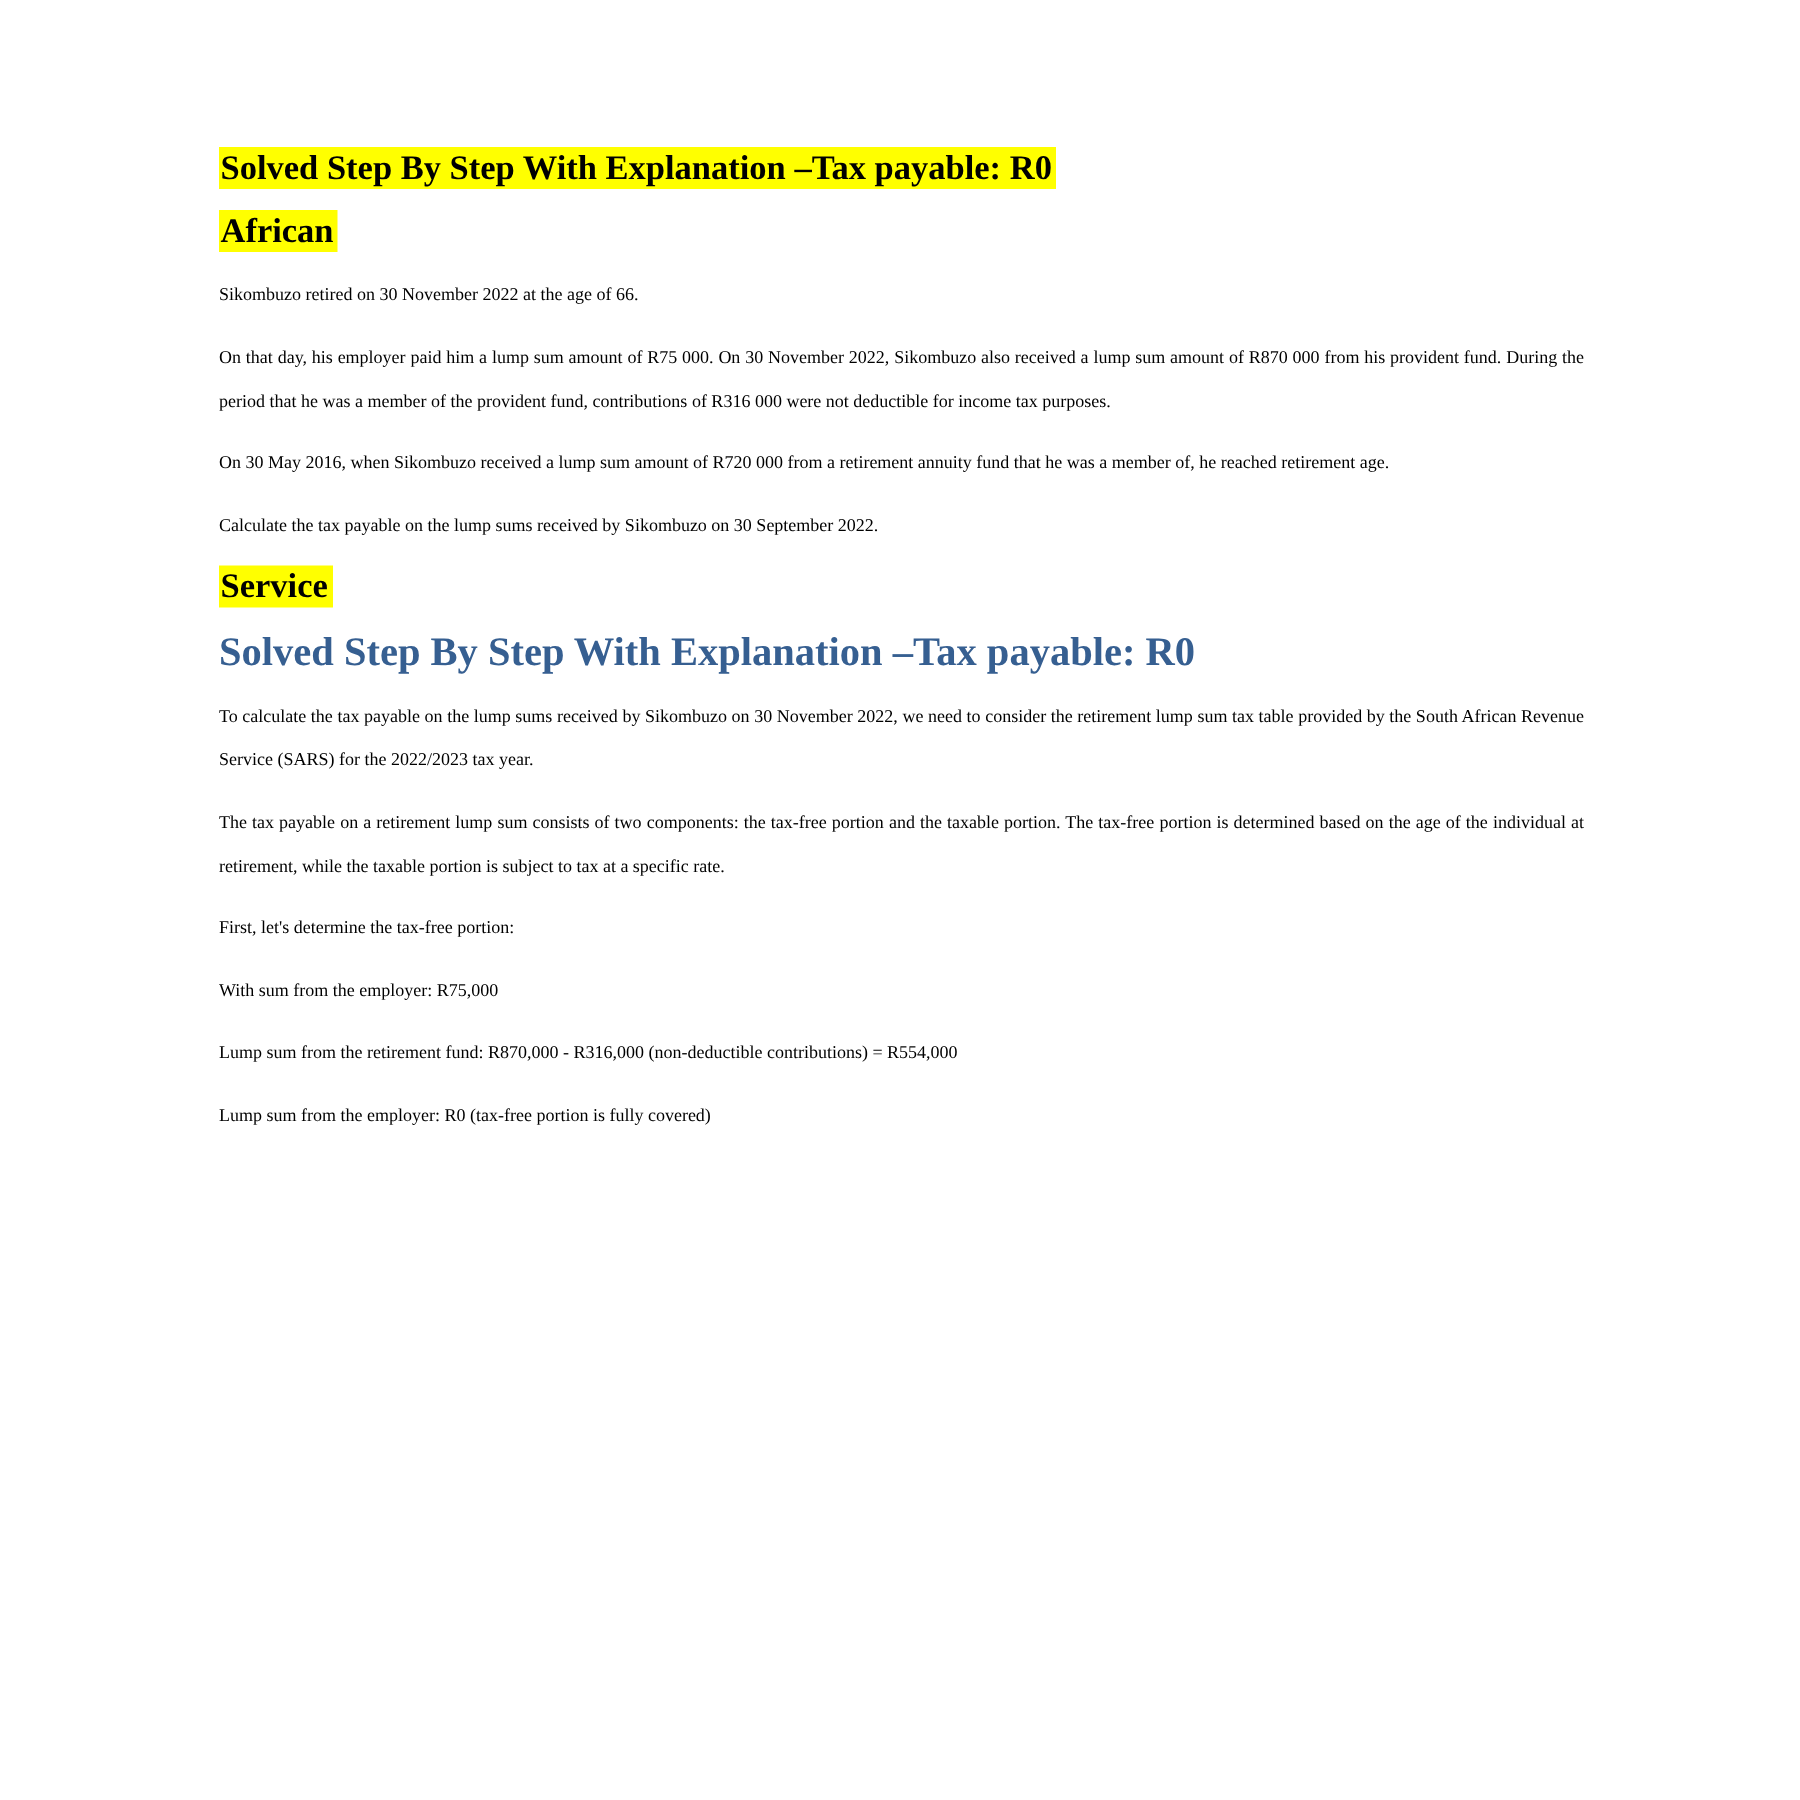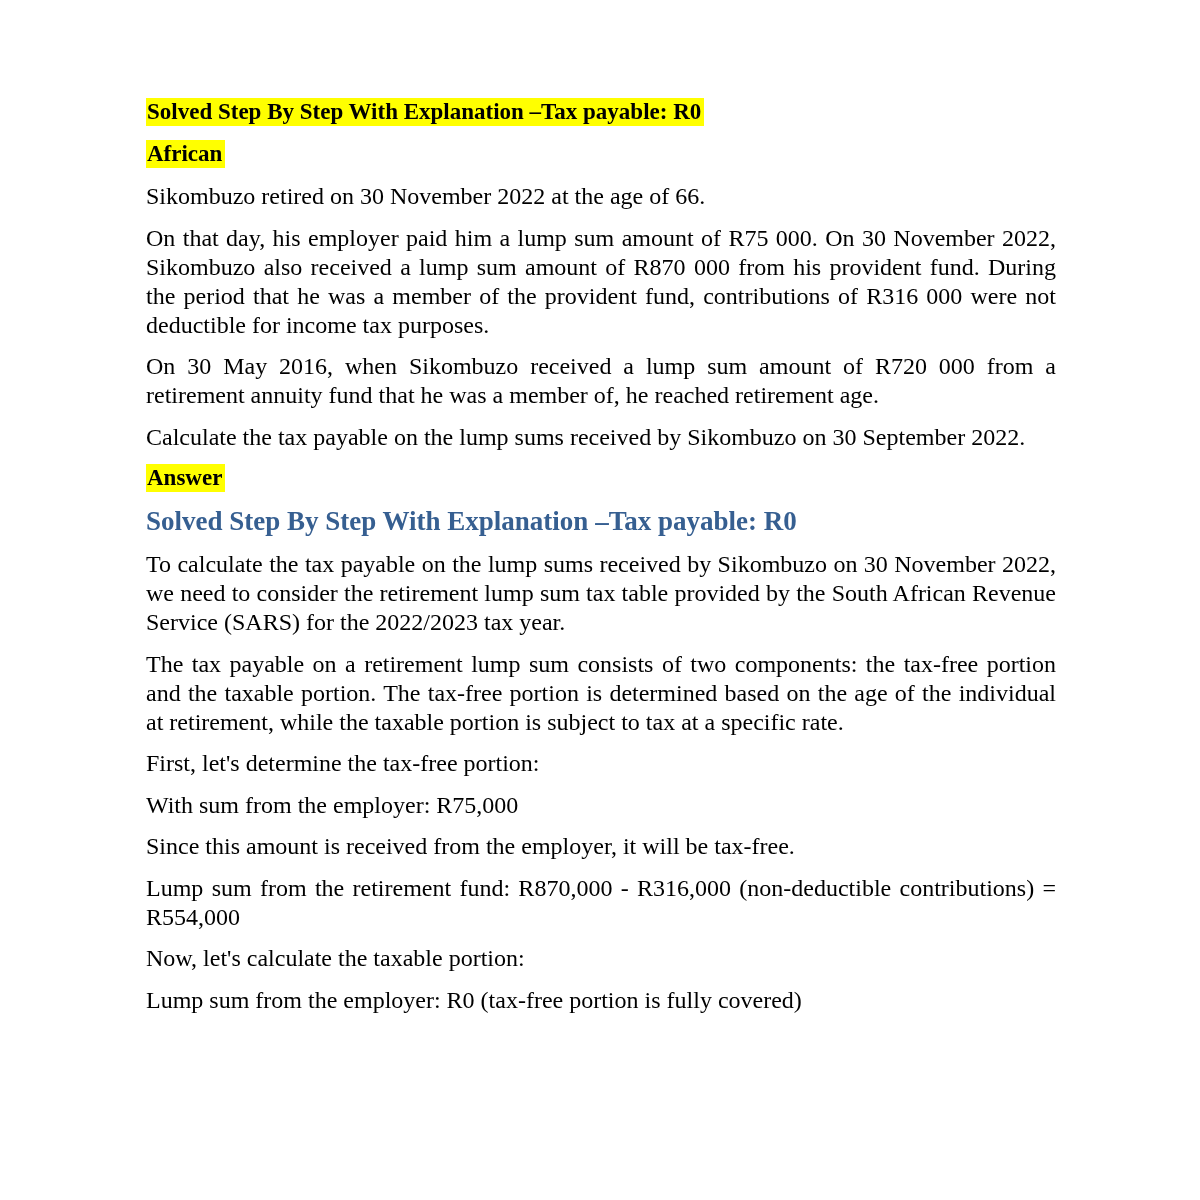--- a/index.html
+++ b/index.html
@@ -31,21 +31,21 @@
     line-height: 1.18;
     text-align: left;
   }
   .hl {
     background: var(--highlight, #ffff00);
     color: inherit;
     padding: 1px 3px 2px 1px;
   }
   .body-para {
     margin: 0 0 12.5px 0;
-    font-size: 24px;
+    font-size: 12px;
     line-height: 29px;
     text-align: justify;
     text-justify: inter-word;
   }
   .blue-heading {
     margin: 9px 0 13px 0;
     font-size: 27px;
     font-weight: bold;
     line-height: 1.15;
     color: var(--heading-blue, #365f91);
@@ -60,27 +60,25 @@
 
     <p class="hl-line"><mark class="hl">Solved Step By Step With Explanation –Tax payable: R0</mark></p>
 
     <p class="hl-line"><mark class="hl">African</mark></p>
 
     <p class="body-para">Sikombuzo retired on 30 November 2022 at the age of 66.</p>
     <p class="body-para">On that day, his employer paid him a lump sum amount of R75 000. On 30 November 2022, Sikombuzo also received a lump sum amount of R870 000 from his provident fund. During the period that he was a member of the provident fund, contributions of R316 000 were not deductible for income tax purposes.</p>
     <p class="body-para">On 30 May 2016, when Sikombuzo received a lump sum amount of R720 000 from a retirement annuity fund that he was a member of, he reached retirement age.</p>
     <p class="body-para">Calculate the tax payable on the lump sums received by Sikombuzo on 30 September 2022.</p>
 
-    <p class="hl-line"><mark class="hl">Answer</mark></p>
+    <p class="hl-line"><mark class="hl">Service</mark></p>
 
     <h2 class="blue-heading">Solved Step By Step With Explanation –Tax payable: R0</h2>
 
     <p class="body-para">To calculate the tax payable on the lump sums received by Sikombuzo on 30 November 2022, we need to consider the retirement lump sum tax table provided by the South African Revenue Service (SARS) for the 2022/2023 tax year.</p>
     <p class="body-para">The tax payable on a retirement lump sum consists of two components: the tax-free portion and the taxable portion. The tax-free portion is determined based on the age of the individual at retirement, while the taxable portion is subject to tax at a specific rate.</p>
     <p class="body-para">First, let's determine the tax-free portion:</p>
     <p class="body-para">With sum from the employer: R75,000</p>
-    <p class="body-para">Since this amount is received from the employer, it will be tax-free.</p>
     <p class="body-para">Lump sum from the retirement fund: R870,000 - R316,000 (non-deductible contributions) = R554,000</p>
-    <p class="body-para">Now, let's calculate the taxable portion:</p>
     <p class="body-para">Lump sum from the employer: R0 (tax-free portion is fully covered)</p>
 
   </section>
 </div>
 
 </body></html>

